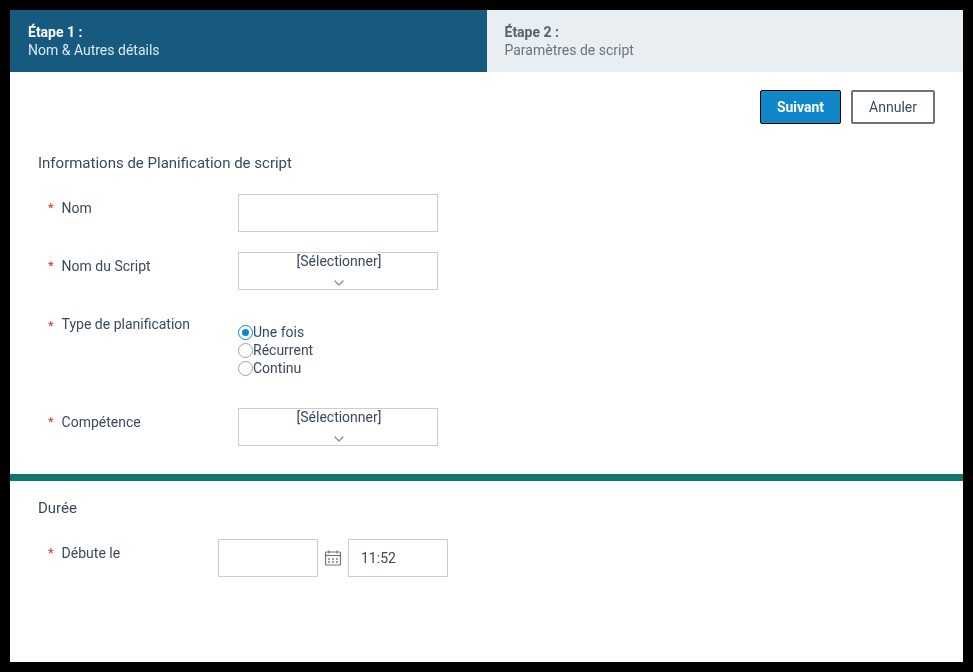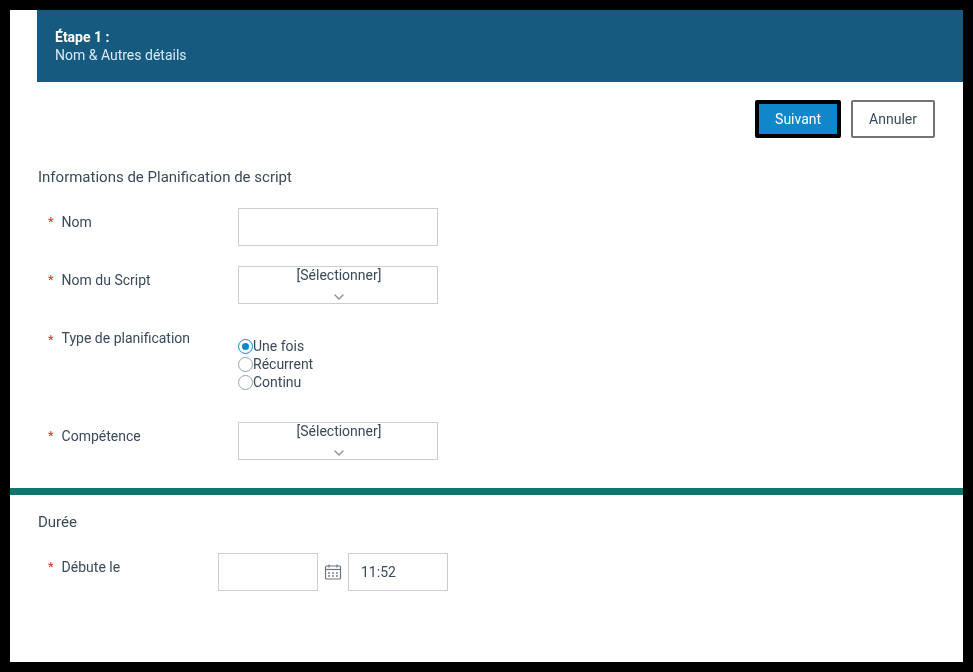--- a/index.html
+++ b/index.html
@@ -11,22 +11,21 @@
     color: #3a4a5a;
   }
   .window {
     background: #fff;
     width: 953px;
     height: 652px;
     position: relative;
   }
   .steps {
     display: flex;
-    height: 72px;
-    padding-left: 27px;
+    height: 62px;
   }
   .step {
     flex: 1;
     padding: 10px 18px;
     display: flex;
     flex-direction: column;
     justify-content: center;
   }
   .step-active {
     background: #175a80;
@@ -56,22 +55,22 @@
   .btn {
     padding: 7px 16px;
     font-size: 14px;
     border-radius: 2px;
     cursor: pointer;
     font-family: inherit;
   }
   .btn-primary {
     background: #0f87c9;
     color: #fff;
-    border: 4px solid #000000;
-    font-weight: 400;
+    border: 1px solid #000000;
+    font-weight: 700;
   }
   .btn-secondary {
     background: #fff;
     color: #3a4a5a;
     border: 2px solid #737373;
   }
   .section {
     padding: 18px 28px 20px;
   }
   .section + .section {
@@ -200,20 +199,24 @@
 </style>
 </head>
 <body>
 
 <div class="window">
 
   <div class="steps">
     <div class="step step-active">
       <div class="step-title">Étape 1 :</div>
       <div class="step-sub">Nom &amp; Autres détails</div>
+    </div>
+    <div class="step step-inactive">
+      <div class="step-title">Étape 2 :</div>
+      <div class="step-sub">Paramètres de script</div>
     </div>
   </div>
 
   <div class="actions">
     <button class="btn btn-primary">Suivant</button>
     <button class="btn btn-secondary">Annuler</button>
   </div>
 
   <div class="section">
     <div class="section-title">Informations de Planification de script</div>

